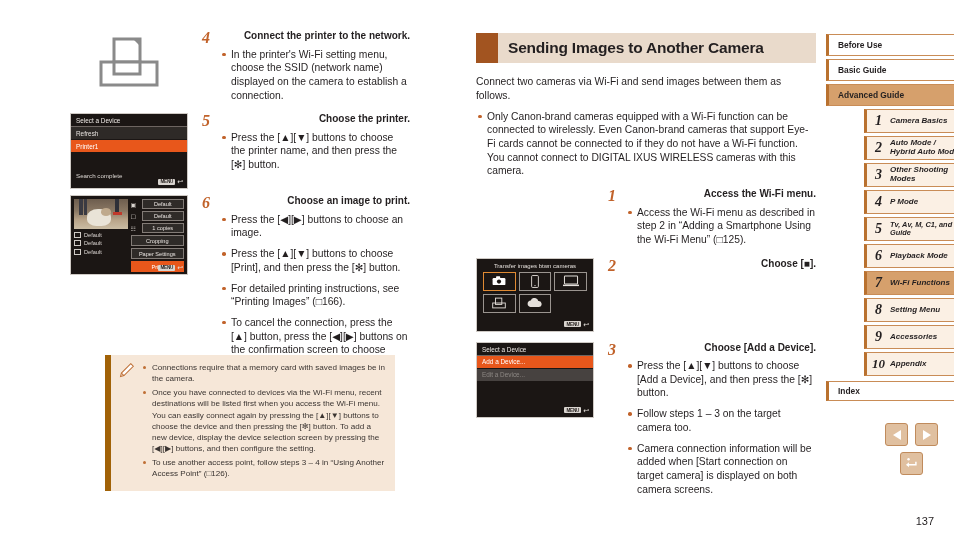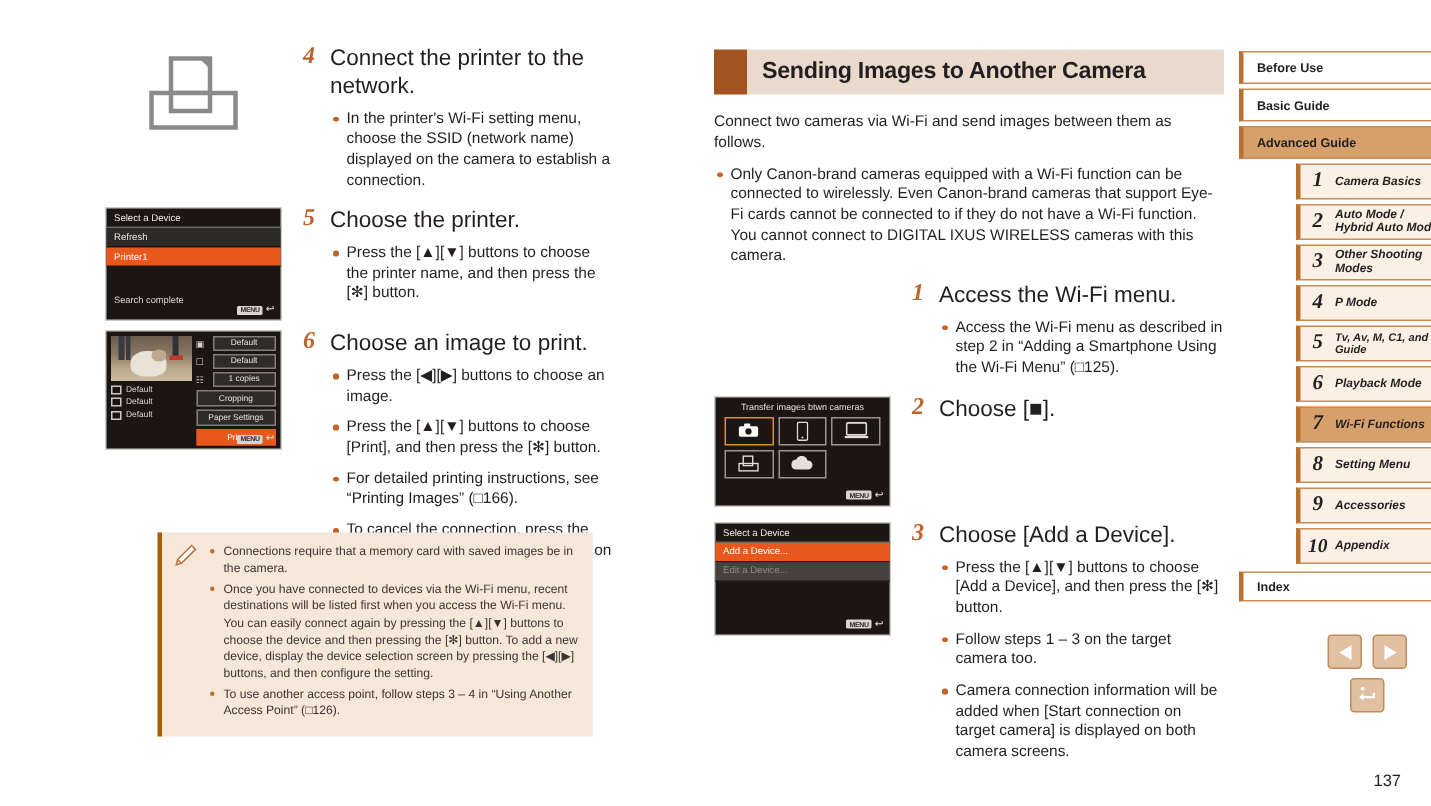--- a/index.html
+++ b/index.html
@@ -2,21 +2,21 @@
 <html><head>
 <meta charset="utf-8">
 <style>
   * { box-sizing: border-box; margin:0; padding:0; }
   html,body { width:954px; height:537px; background:#ffffff; overflow:hidden; }
   body { font-family:"Liberation Sans", sans-serif; color:#231f20; }
 
   .page { position:relative; width:954px; height:537px; }
 
   
-  .steptitle { font-size:15px; font-weight:normal; color:#231f20; line-height:1.25; }
+  .steptitle { font-size:10px; font-weight:bold; color:#231f20; line-height:1.25;text-align:right; }
   .stepnum {
     font-family:"Liberation Serif", serif;
     font-style:italic; font-weight:bold; font-size:16px;
     color:#c1622a; line-height:1;
   }
   .bullets { list-style:none; margin-top:5px; }
   .bullets li {
     position:relative; padding-left:11px; margin-bottom:7px;
     font-size:10.3px; line-height:1.33; color:#231f20;
   }
@@ -111,21 +111,21 @@
   }
   .ps-btn {
     background:#2f2b28; border:1px solid #837c77; text-align:center;
     color:#e9e4e0; padding:1.5px 0; font-size:5.6px; margin-bottom:2px;
   }
   .ps-btn.sel { background:#e8571b; border-color:#e8571b; color:#fff; }
 
   
   .notebox {
     position:absolute; left:105px; top:355px; width:290px;
-    background:#f6e7d8; border-left:3px solid #a16207;
+    background:#f6e7d8; border-left:6px solid #a16207;
     padding:7px 8px 8px 30px;
   }
   .notebox .pencil { position:absolute; left:7px; top:7px; width:17px; height:17px; }
   .notebox ul { list-style:none; }
   .notebox li {
     position:relative; padding-left:11px; margin-bottom:3px;
     font-size:8.1px; line-height:1.38; color:#3a3431;
   }
   .notebox li:before {
     content:""; position:absolute; left:2px; top:4px;

